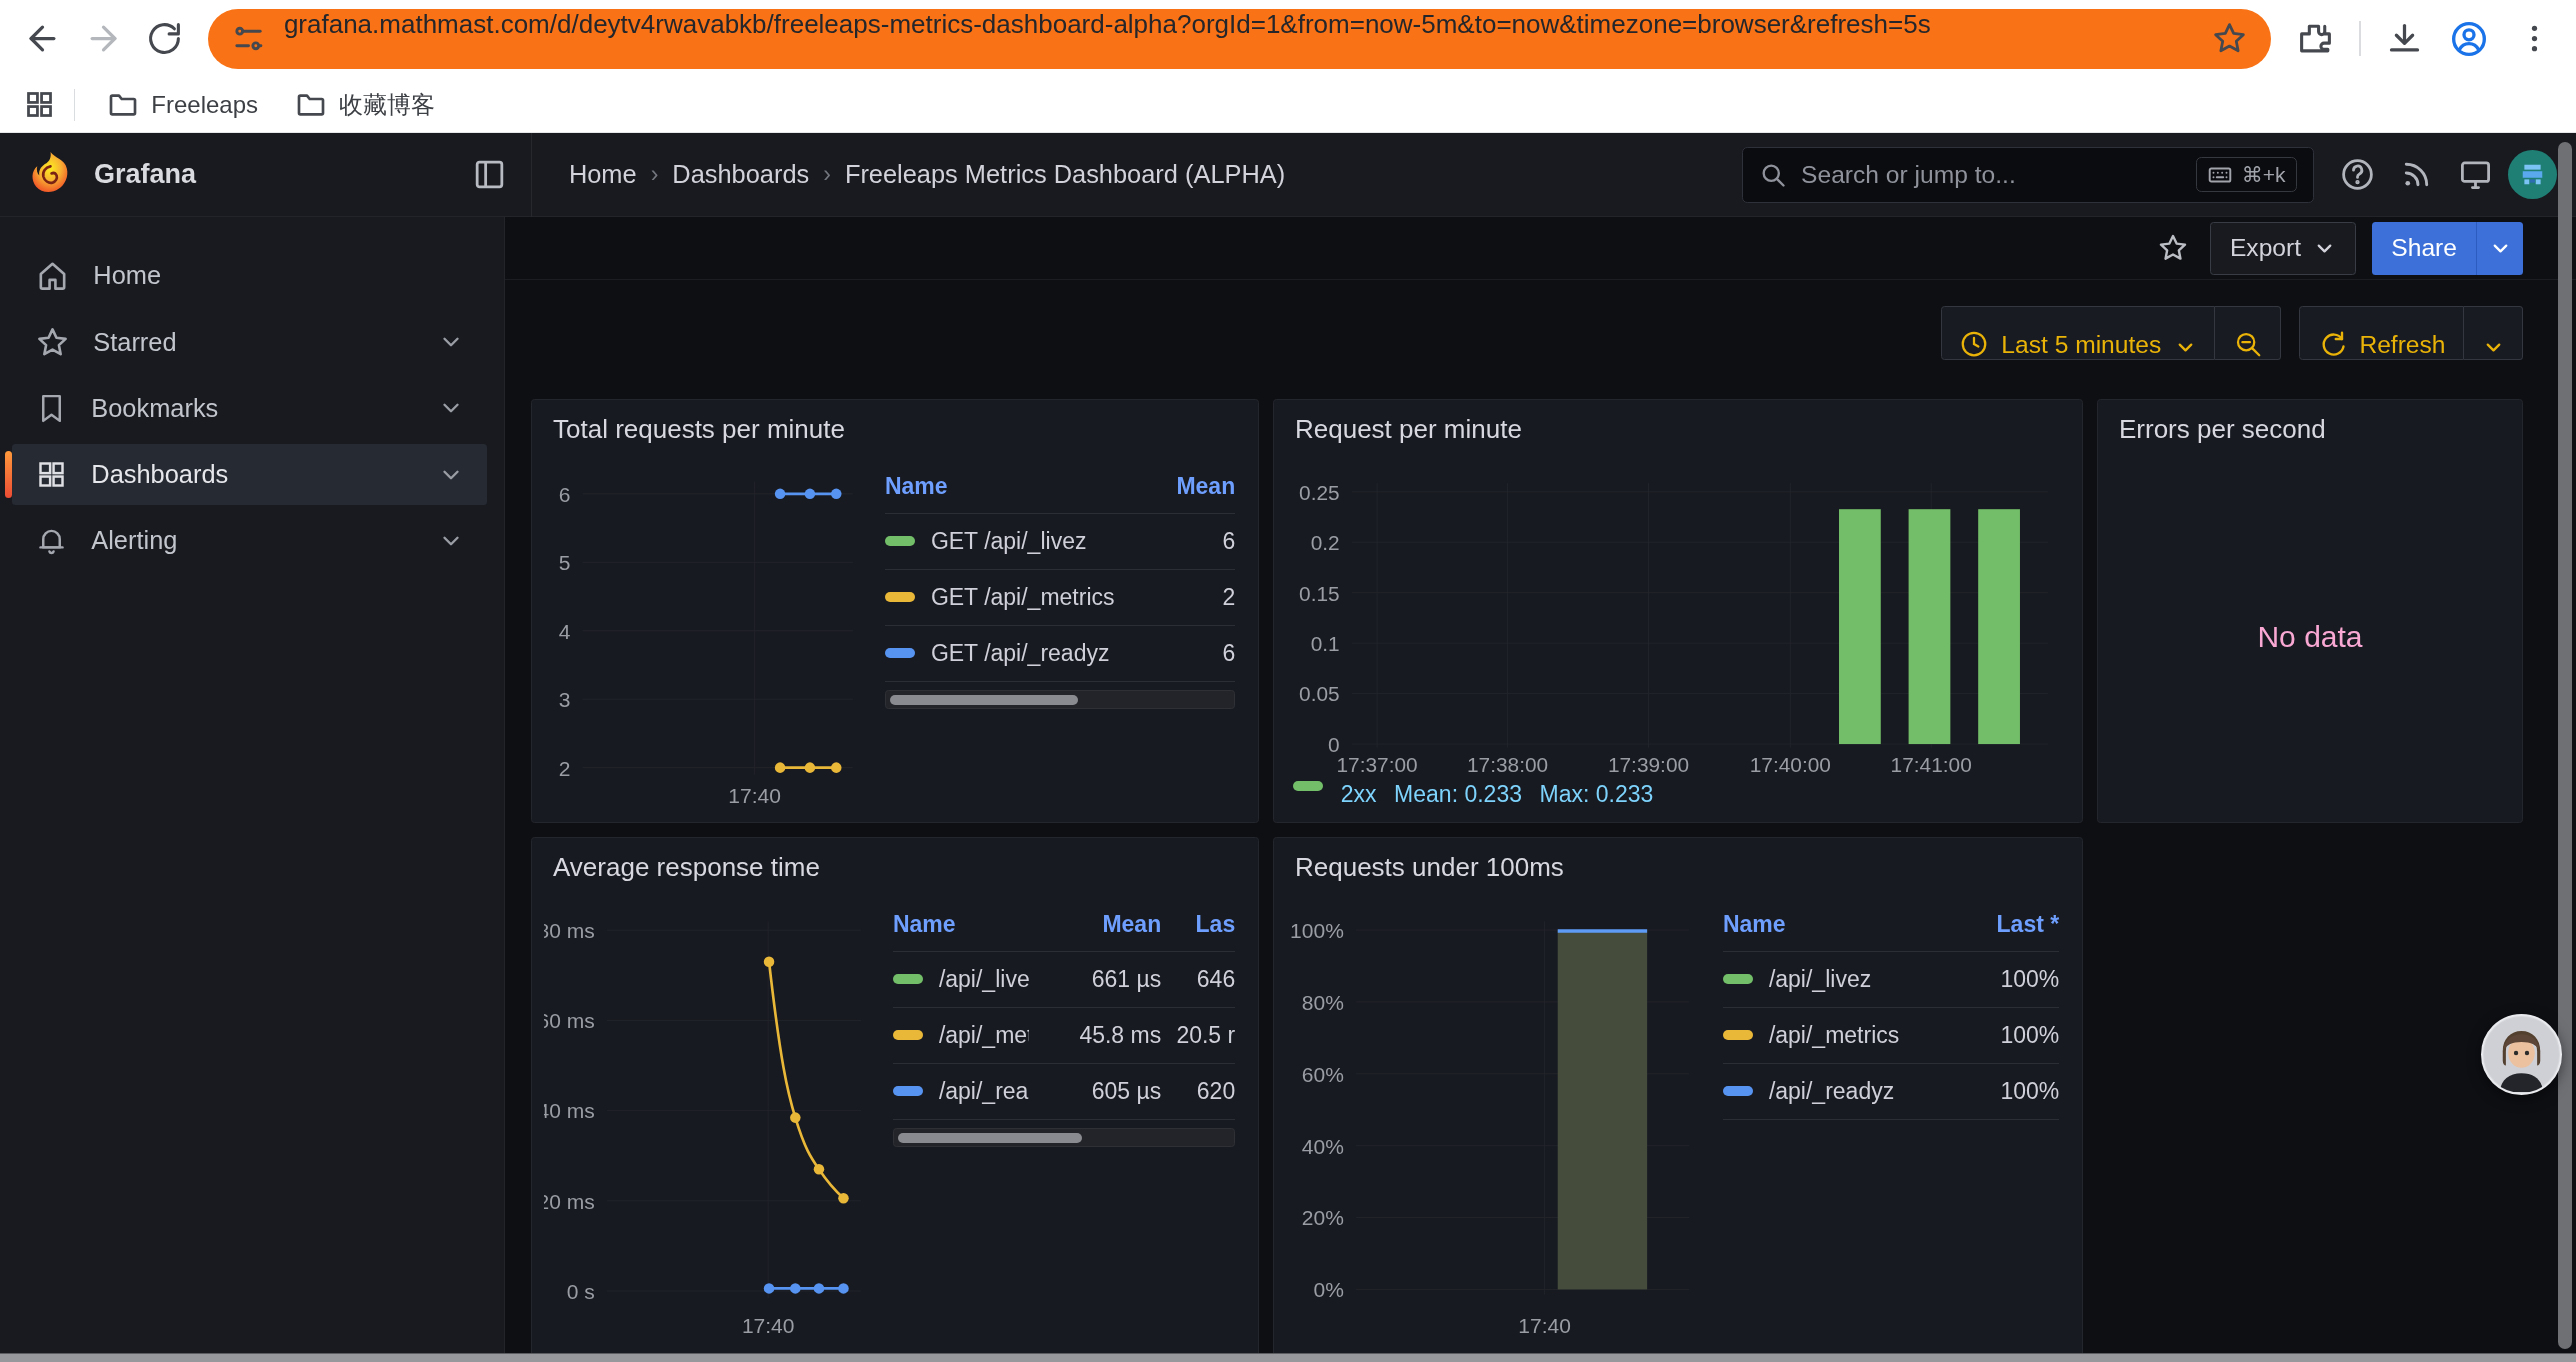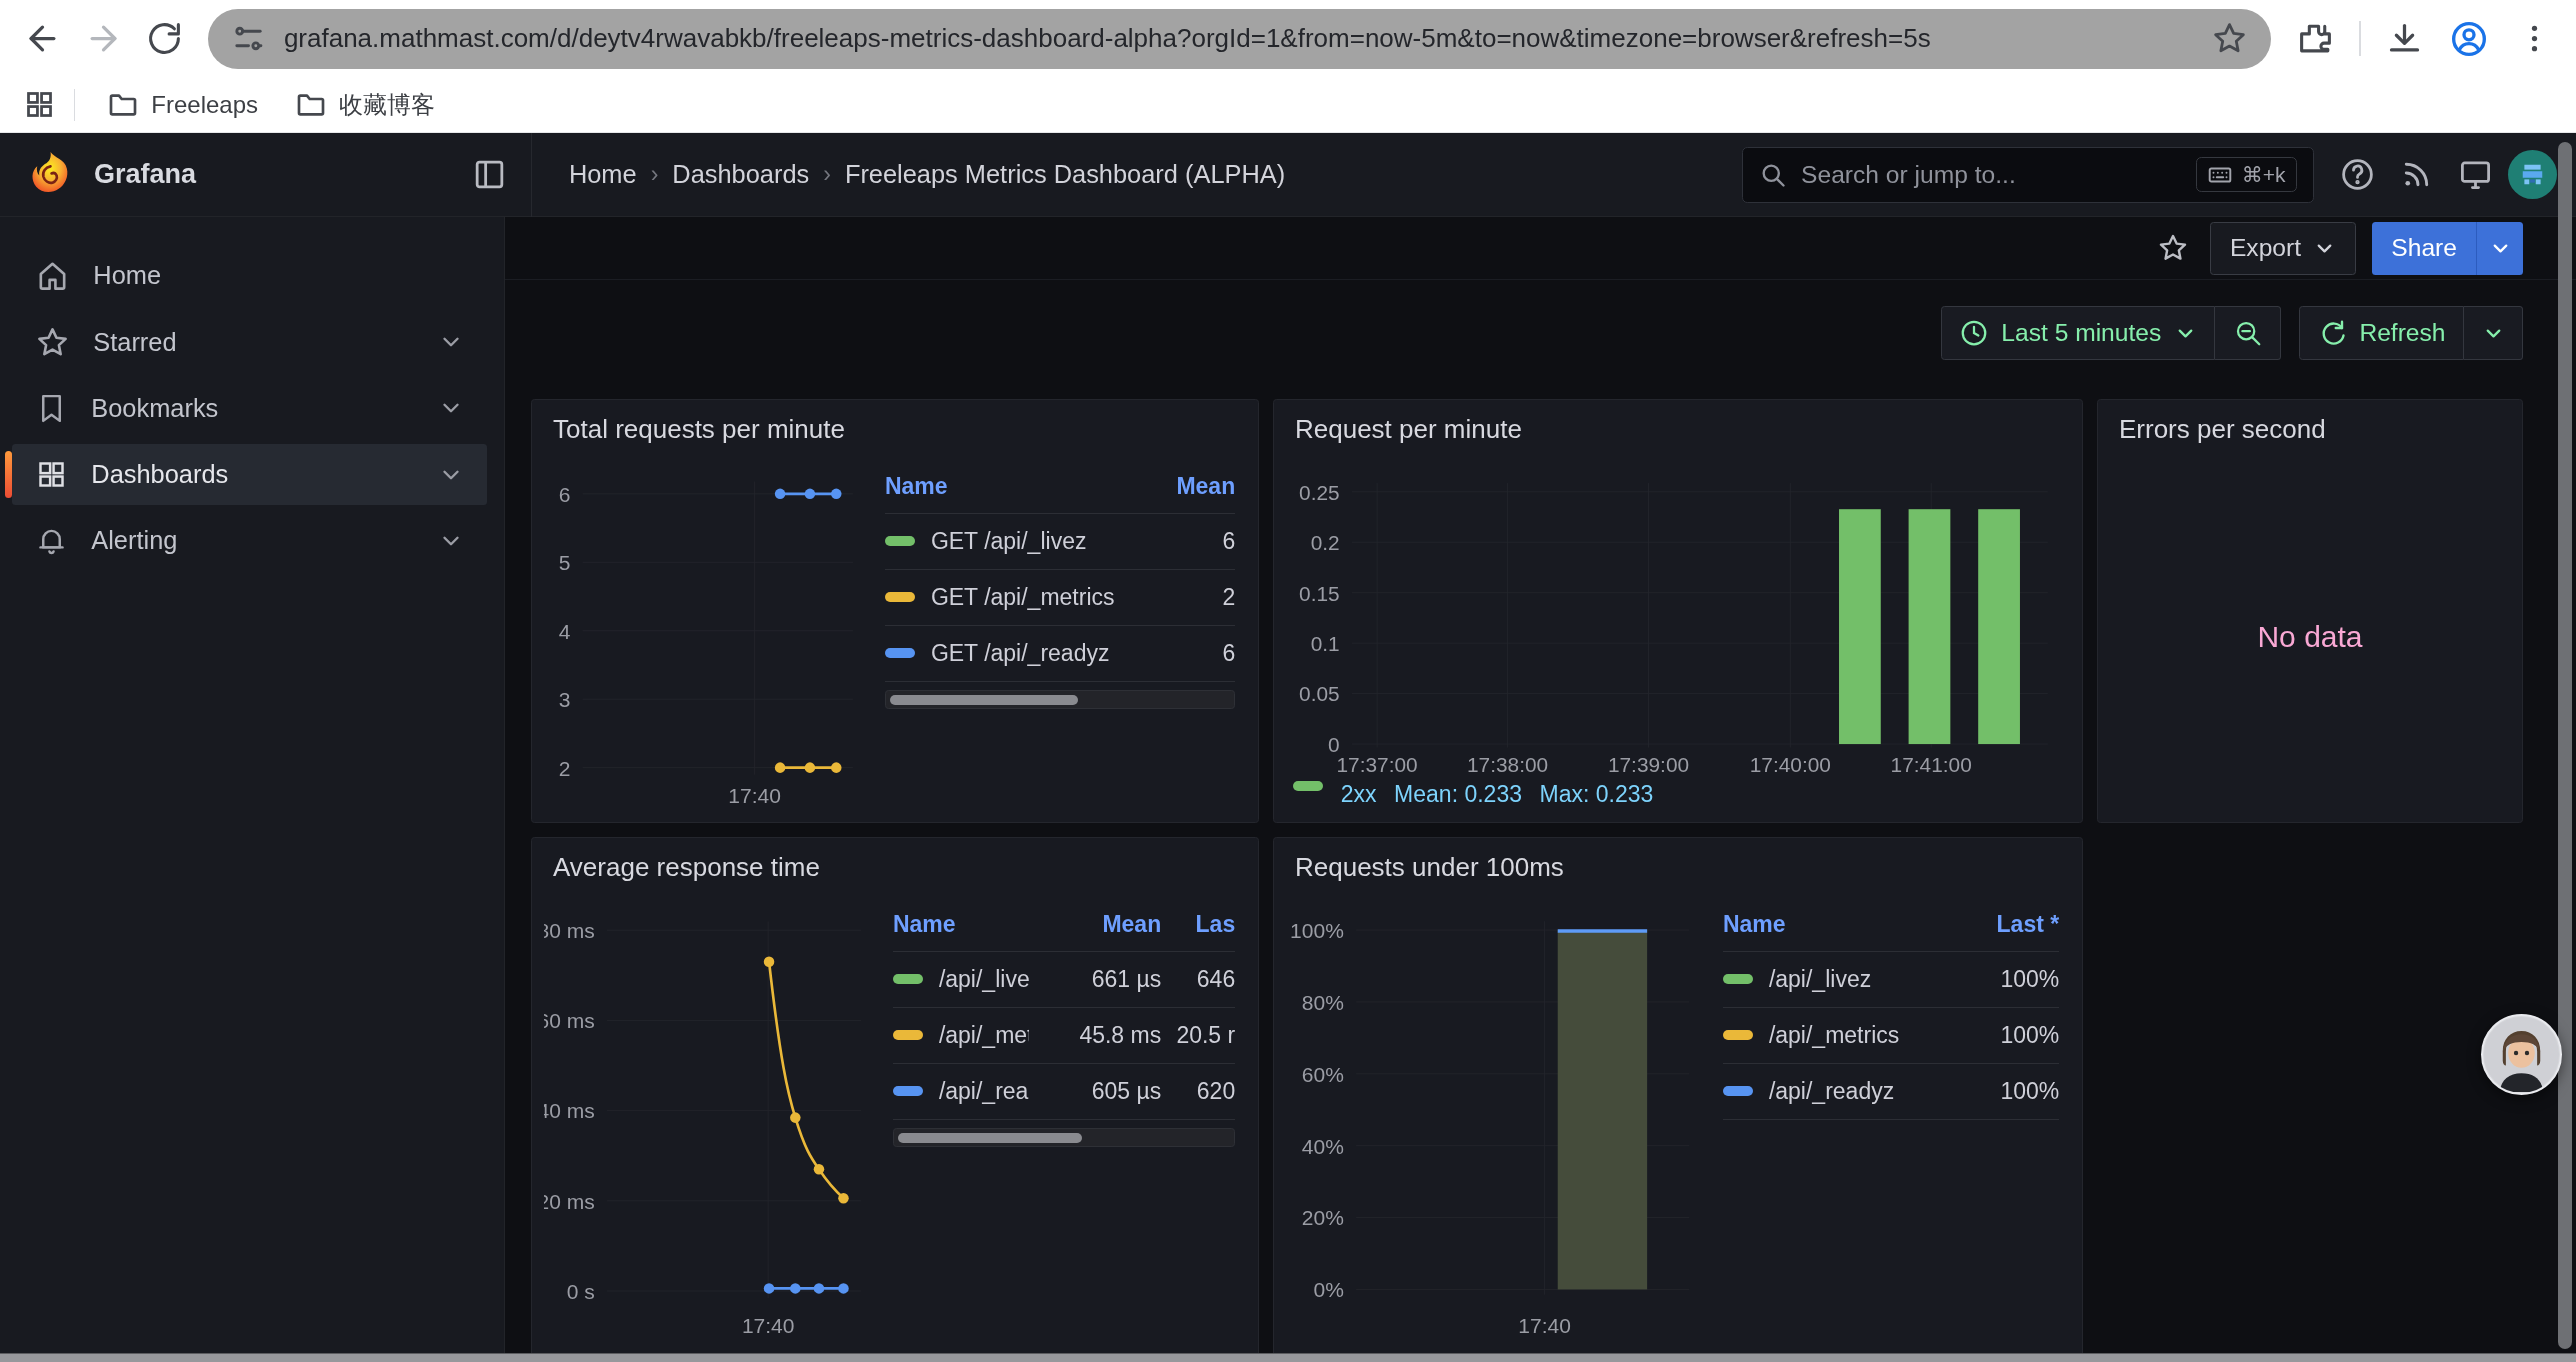--- a/index.html
+++ b/index.html
@@ -4,21 +4,21 @@
 <style>
   * { margin:0; padding:0; box-sizing:border-box; }
   html,body { background:#000; }
   body { font-family:"Liberation Sans", sans-serif; }
   .screen { width:2576px; height:1363px; background:#0e0f13; display:flex; flex-direction:column; overflow:hidden; position:relative; }
 
   
   .chrome-toolbar { height:77px; background:#ffffff; display:flex; align-items:center; padding:0 14px; gap:5.3px; flex:none; }
   .nav-btn { width:56px; height:56px; border-radius:50%; display:flex; align-items:center; justify-content:center; color:#45484e; flex:none; }
   .nav-btn.disabled { color:#b4b7bc; }
-  .omnibox { flex:1; height:60px; background:#a3a3a3; border-radius:30px; display:flex; align-items:center; padding:0 23px; margin:0 10.5px; min-width:0; }
+  .omnibox { flex:1; height:60px; background:#f97316; border-radius:30px; display:flex; padding:0 23px; margin:0 10.5px; min-width:0; }
   .omnibox-url { flex:1; font-size:26px; color:#24262b; white-space:nowrap; overflow:hidden; }
   .chrome-right { display:flex; align-items:center; gap:8.8px; flex:none; }
   .vdiv { width:1.8px; height:35px; background:#dadce0; margin:0 7px; }
   .ico { display:inline-flex; align-items:center; justify-content:center; flex:none; }
 
   .bookmarks-bar { height:56px; background:#ffffff; border-bottom:1.8px solid #e6e7e9; display:flex; align-items:center; padding:0 23px; gap:8.8px; flex:none; }
   .bm-item { display:flex; align-items:center; gap:12.3px; font-size:24px; color:#3c3f44; padding:5.3px 14px; border-radius:7px; }
   .bm-div { width:1.8px; height:32px; background:#dadce0; margin:0 8.8px; }
 
   
@@ -49,21 +49,21 @@
   .gf-main { flex:1; display:flex; flex-direction:column; min-width:0; }
   .actions-row { height:63px; border-bottom:0.9px solid #1b1d23; display:flex; align-items:center; justify-content:flex-end; gap:16px; padding:0 53px 0 26px; flex:none; }
   .btn { height:53px; display:flex; align-items:center; gap:12.3px; font-size:24.6px; border-radius:3.5px; padding:0 19px; color:#d3d4db; }
   .btn-outline { border:0.9px solid #393c44; background:#181a20; }
   .split { display:flex; }
   .btn-primary { background:#3d71d9; color:#fff; border-radius:3.5px 0 0 3.5px; }
   .btn-primary-caret { background:#3d71d9; color:#fff; width:47px; height:53px; display:flex; align-items:center; justify-content:center; border-left:0.9px solid #2c5cbf; border-radius:0 3.5px 3.5px 0; }
   .star-btn { color:#bcbec5; margin-right:5.3px; }
 
   .time-row { display:flex; justify-content:flex-end; gap:17.5px; padding:26px 53px 0 26px; flex:none; }
-  .tbtn { height:54px; background:#191b22; border:0.9px solid #34373f; display:flex; align-items:center; gap:12.3px; font-size:24.6px; color:#86efac; padding:0 17.5px; }
+  .tbtn { height:54px; background:#191b22; border:0.9px solid #34373f; display:flex; align-items:flex-end; gap:12.3px; font-size:24.6px; color:#eab308; padding:0 17.5px; }
   .tgroup { display:flex; }
   .tgroup .tbtn + .tbtn { border-left:none; }
   .tgroup .tbtn:first-child { border-radius:3.5px 0 0 3.5px; }
   .tgroup .tbtn:last-child { border-radius:0 3.5px 3.5px 0; }
 
   .panels { margin:39px 53px 0 26px; display:grid; grid-template-columns:728px 810px 1fr; grid-template-rows:424px 561px; gap:14px; flex:none; }
   .panel { background:#181a21; border:0.9px solid #24262d; border-radius:3.5px; display:flex; flex-direction:column; overflow:hidden; }
   .panel-title { font-size:26px; font-weight:500; color:#d8d9e0; padding:14px 21px 7px; flex:none; }
   .panel-body { flex:1; display:flex; padding:5.3px 17.5px 12.3px 12.3px; min-height:0; }
 

